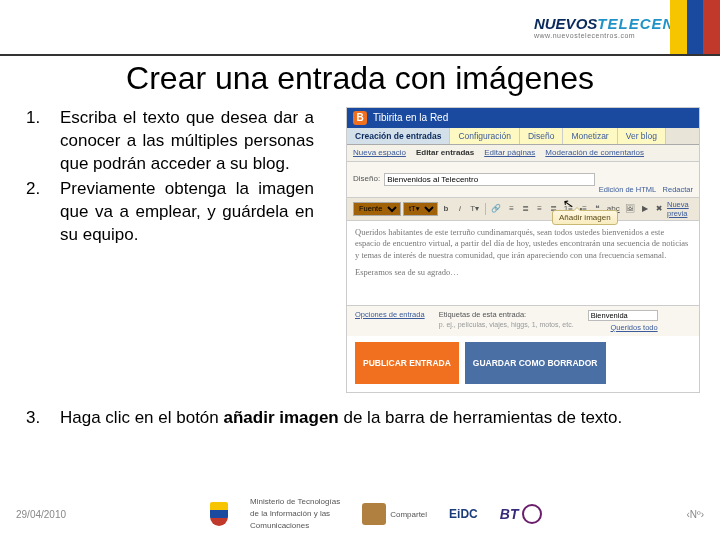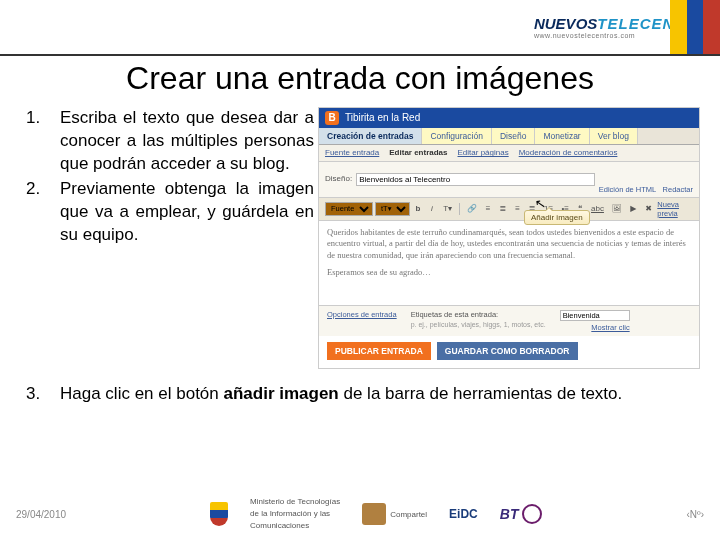--- a/index.html
+++ b/index.html
@@ -52,21 +52,21 @@
     font-family: Arial, sans-serif;
     text-align: center;
     margin-top: 4px;
     color: #000;
   }
 
   
   .body-wrap {
     display: flex;
     padding: 10px 20px 0 24px;
-    gap: 4px;
+    gap: 32px;
   }
   .left-col {
     width: 290px;
     flex-shrink: 0;
   }
   .right-col {
     flex: 1;
     min-width: 0;
   }
   ol.steps {
@@ -291,21 +291,21 @@
   .post-footer .grp { display:flex; flex-direction:column; gap:2px; }
   .post-footer input { font-size:7.5px; border:1px solid #bbb; padding:0 2px; width:70px; }
   .btns {
     display:flex;
     gap:6px;
     padding:6px 8px 8px;
     background:#fff;
   }
   .btns .btn {
     font-size:8.5px; font-weight:bold;
-    padding:4px 8px;
+    padding:16px 8px;
     border:none;
     color:#fff;
     cursor:pointer;
     font-family: Arial, sans-serif;
   }
   .btns .publish { background:#f1701f; }
   .btns .draft { background:#4a6fa5; }
   .editor-wrap { position: relative; }
 </style>
 </head>
@@ -339,21 +339,21 @@
         <span>Tibirita en la Red</span>
       </div>
       <div class="tabs1">
         <div class="tab active">Creación de entradas</div>
         <div class="tab">Configuración</div>
         <div class="tab">Diseño</div>
         <div class="tab">Monetizar</div>
         <div class="tab">Ver blog</div>
       </div>
       <div class="tabs2">
-        <span class="t2">Fuente entrada</span>
+        <span class="t2">Nueva espacio</span>
         <span class="t2 active">Editar entradas</span>
         <span class="t2">Editar páginas</span>
         <span class="t2">Moderación de comentarios</span>
       </div>
       <div class="title-row">
         <label>Diseño:</label>
         <input type="text" value="Bienvenidos al Telecentro" style="">
         <span class="links">
           <span>Edición de HTML</span>&nbsp;&nbsp;
           <span>Redactar</span>
@@ -393,21 +393,21 @@
       <div class="post-footer">
         <div class="grp">
           <span style="text-decoration:underline">Opciones de entrada</span>
         </div>
         <div class="grp">
           <span style="color:#555">Etiquetas de esta entrada:</span>
           <span style="color:#999;font-size:7px">p. ej., películas, viajes, higgs, 1, motos, etc.</span>
         </div>
         <div class="grp">
           <input type="text" value="Bienvenida" style="">
-          <span style="text-decoration:underline;text-align:right">Mostrar clic</span>
+          <span style="text-decoration:underline;text-align:right">Queridos todo</span>
         </div>
       </div>
       <div class="btns">
         <button class="btn publish">PUBLICAR ENTRADA</button>
         <button class="btn draft">GUARDAR COMO BORRADOR</button>
       </div>
     </div>
   </div>
 </div>
 

